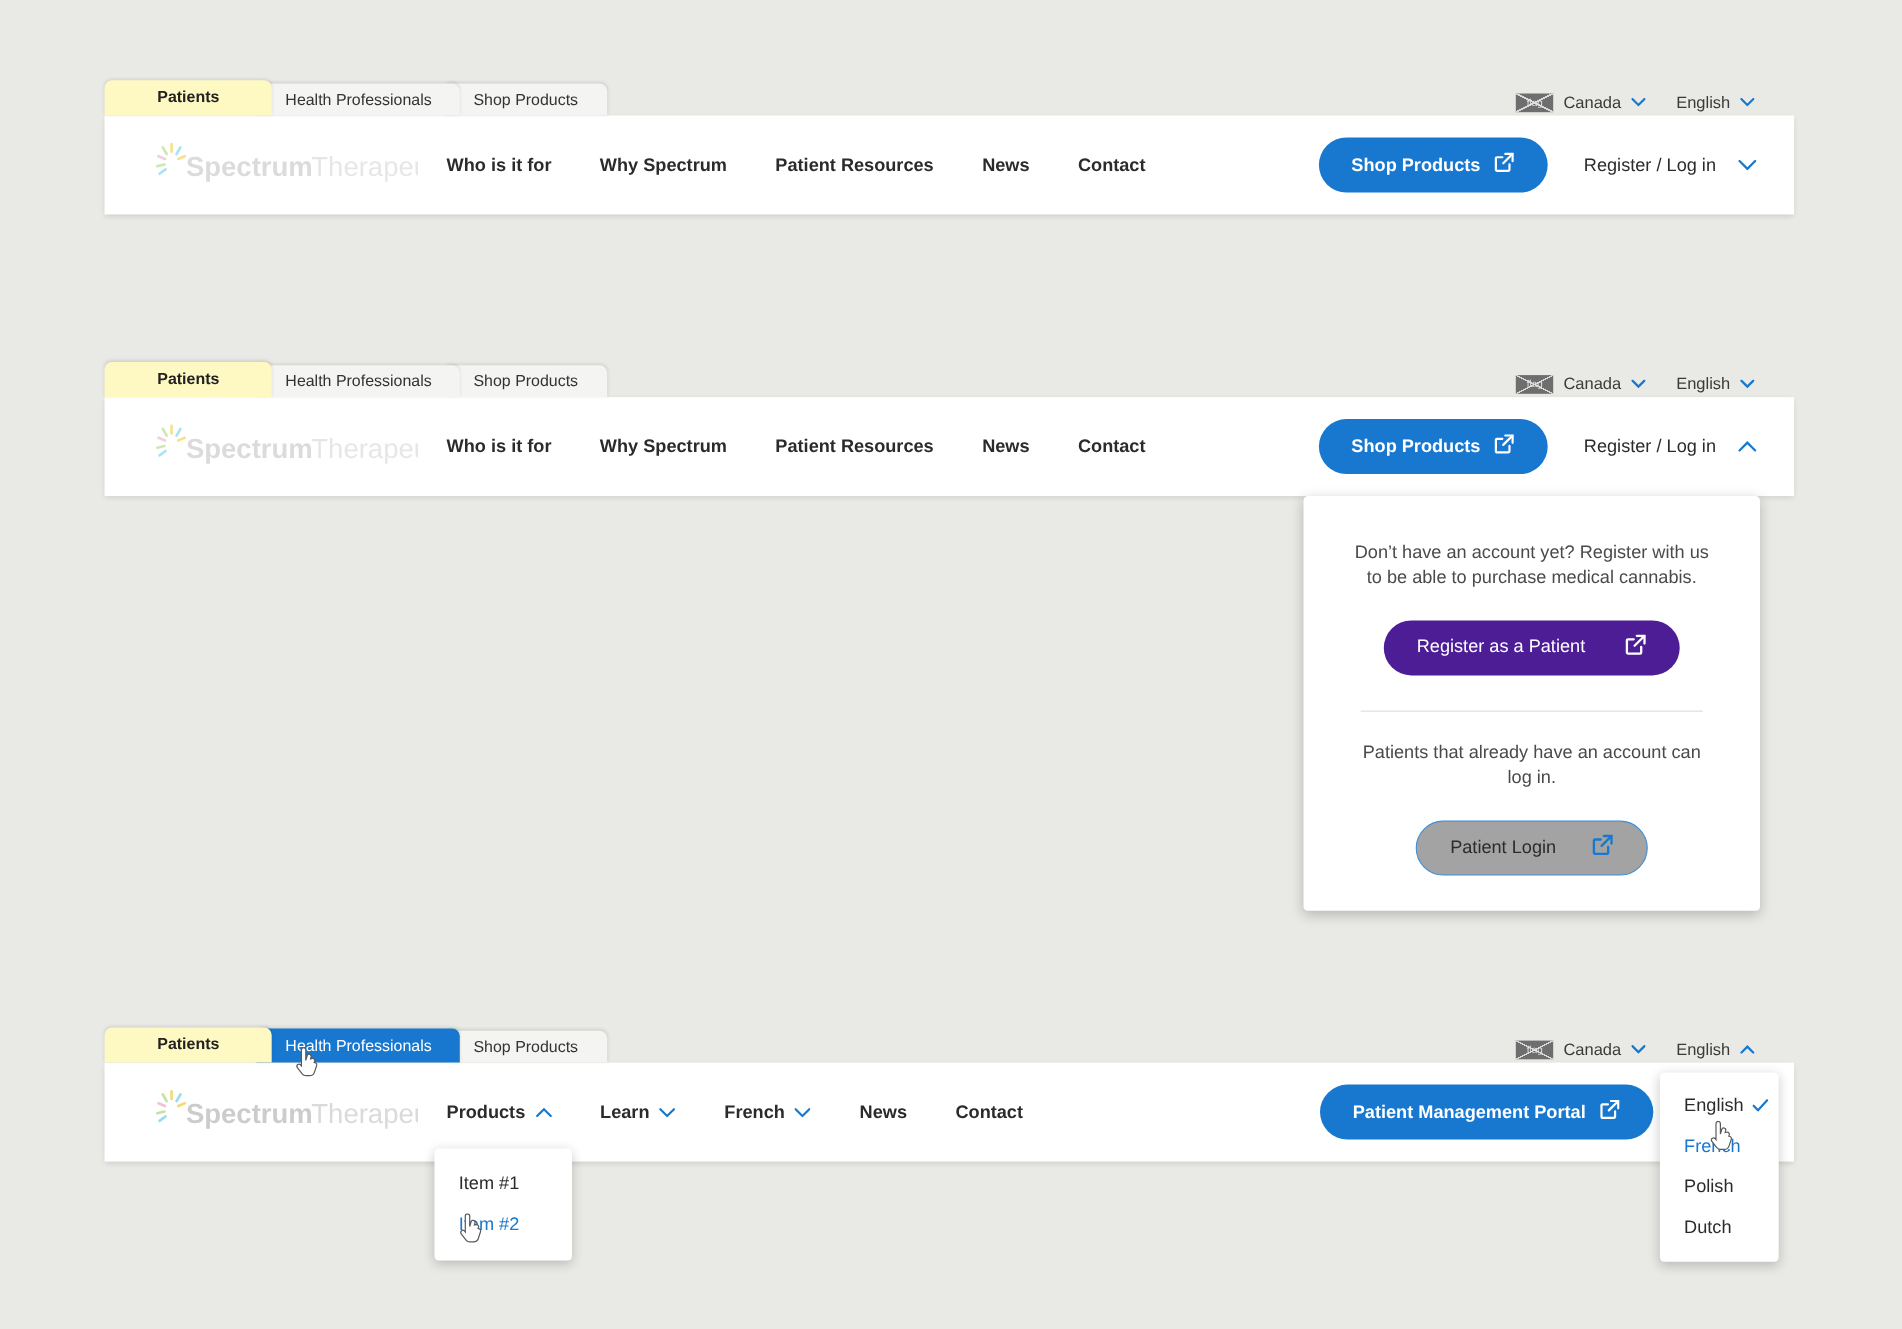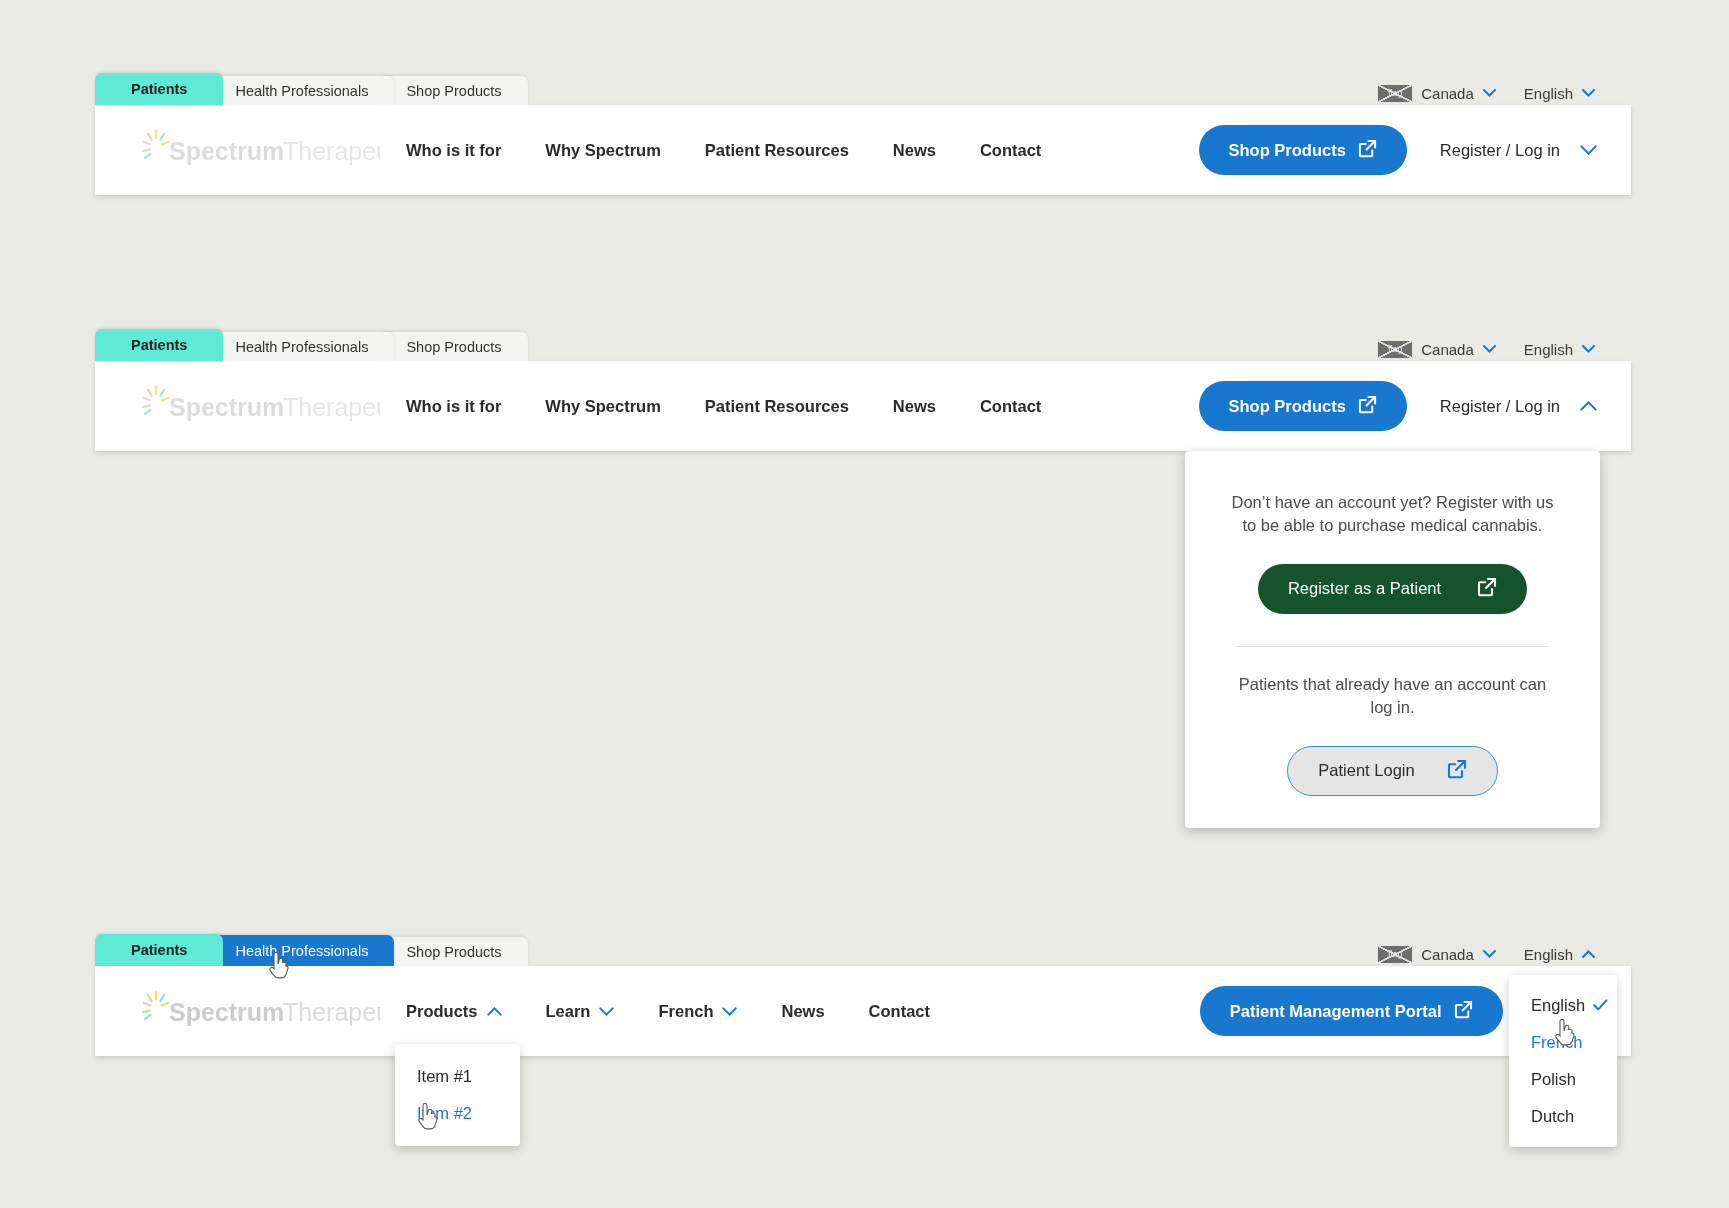--- a/index.html
+++ b/index.html
@@ -27,25 +27,25 @@
     display: flex; align-items: center; justify-content: center;
     font-size: 14.5px;
     color: #333;
     background: #f4f4f3;
     border-radius: 7px 7px 0 0;
     box-shadow: 0 -1px 3px rgba(0,0,0,0.10);
     position: relative;
     white-space: nowrap;
   }
   .tab.active {
-    background: #5eead4;
+    background: #fef9c3;
     font-weight: bold;
     color: #222;
     z-index: 6;
-    padding: 0 36px;
+    padding: 0 48px;
     height: 32px;
   }
   .tab.blue {
     background: #1878d0;
     color: #ffffff;
     z-index: 5;
     height: 31px;
   }
   .tab.t2 { z-index: 4; margin-left: -14px; }
   .tab.t3 { z-index: 3; margin-left: -14px; }
@@ -112,27 +112,27 @@
     background: #fff;
     border-radius: 4px;
     box-shadow: 0 3px 12px rgba(0,0,0,0.22);
     padding: 40px 44px 44px;
     text-align: center;
   }
   .acctpanel p {
     font-size: 16.5px; color: #4a4a4a; line-height: 1.42; margin-bottom: 26px;
   }
   .btn-solid {
-    background: #14532d; color:#fff; border:none; border-radius: 26px;
+    background: #4c1d95; color:#fff; border:none; border-radius: 26px;
     height: 50px; padding: 0 30px; font-size: 16.5px;
     display: inline-flex; align-items: center; gap: 36px; cursor: pointer;
     font-family: "Liberation Sans", sans-serif;
   }
   .btn-outline {
-    background: #e5e5e5; color:#2b2b2b; border: 1.5px solid #3d8fd6; border-radius: 26px;
+    background: #a3a3a3; color:#2b2b2b; border: 1.5px solid #3d8fd6; border-radius: 26px;
     height: 50px; padding: 0 30px; font-size: 16.5px;
     display: inline-flex; align-items: center; gap: 32px; cursor: pointer;
     font-family: "Liberation Sans", sans-serif;
   }
   .divider { height:1px; background:#dcdcdc; margin: 32px 8px 26px; }
 
   
   .menu {
     position: absolute; background:#fff; border-radius: 4px;
     box-shadow: 0 3px 11px rgba(0,0,0,0.20);

